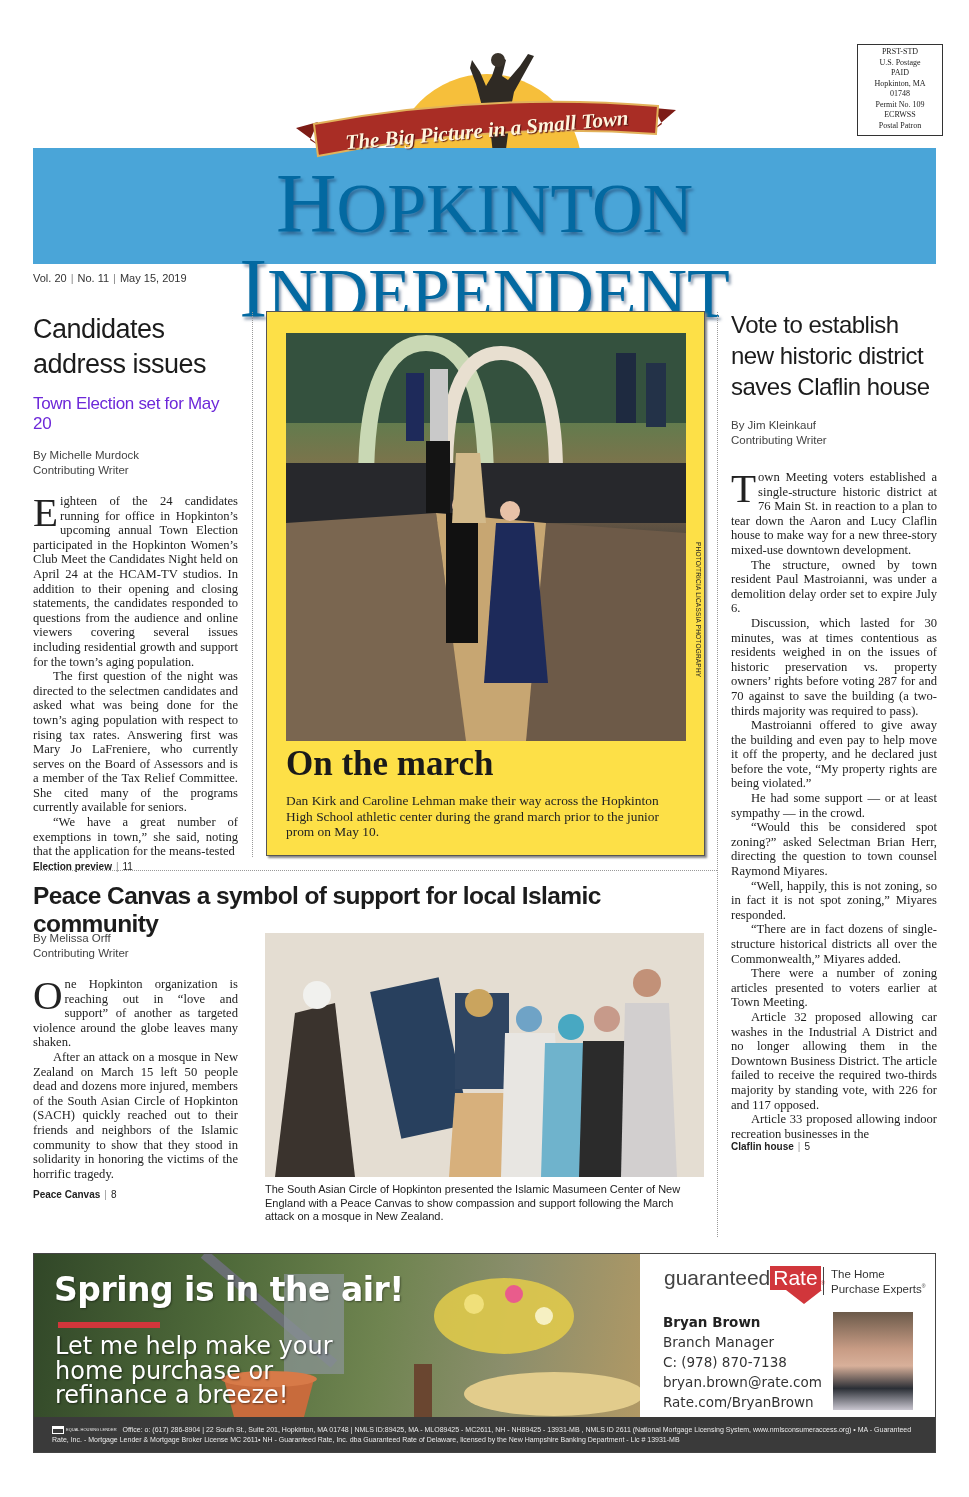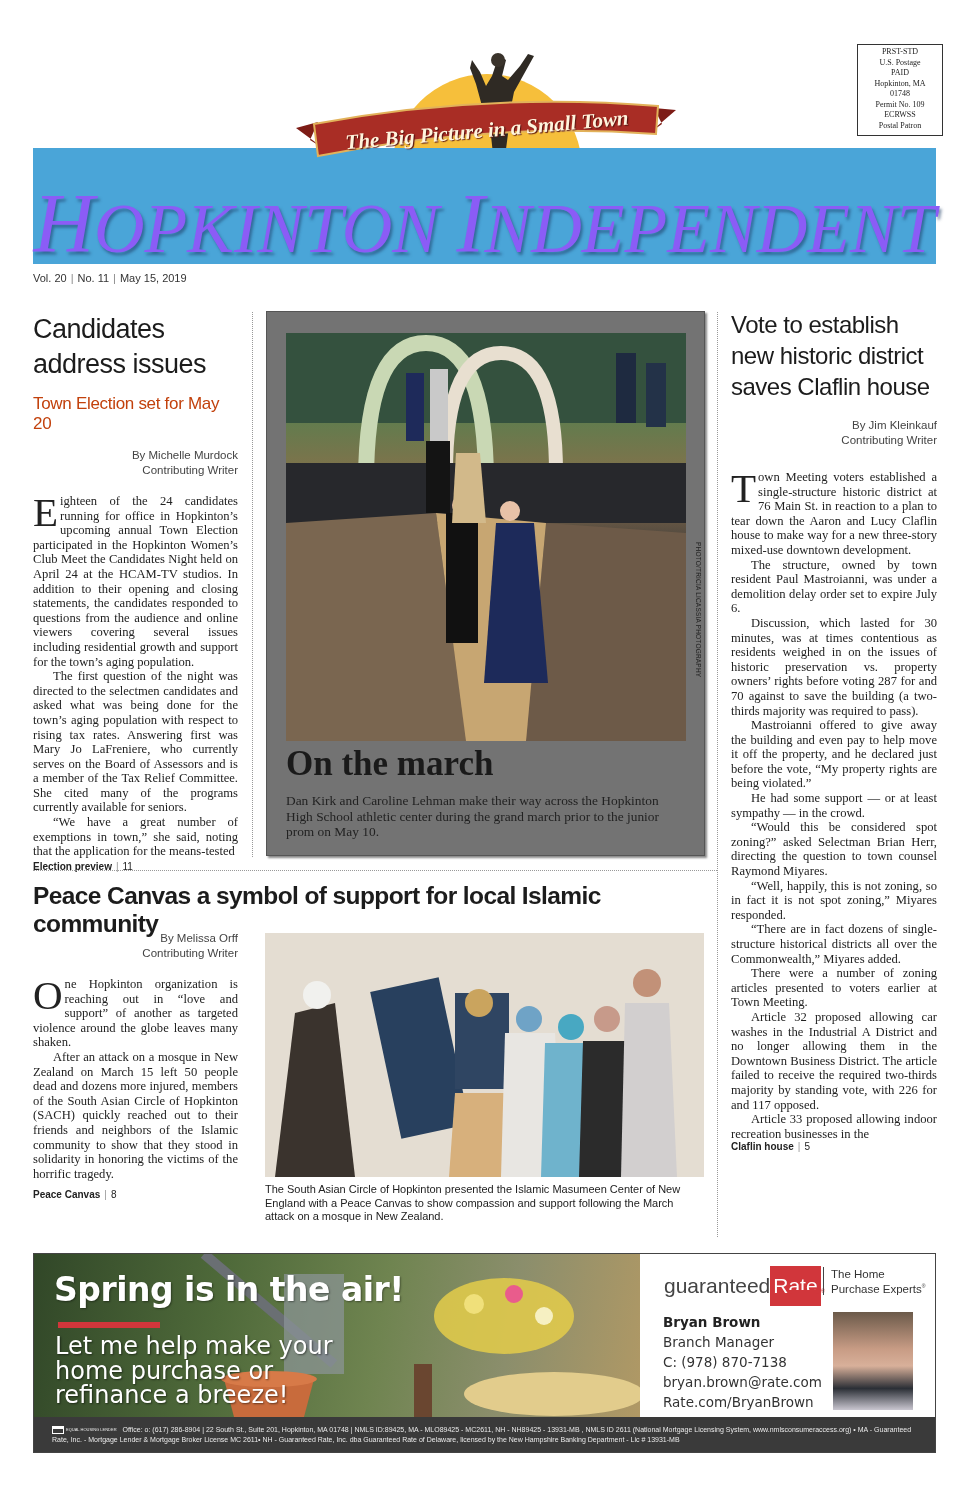--- a/index.html
+++ b/index.html
@@ -7,54 +7,54 @@
   body { position: relative; font-family: "Liberation Serif", serif; color: #222; }
 
   
   .sun { position: absolute; left: 392px; top: 74px; width: 190px; height: 190px; border-radius: 50%; background: #f6bf3b; }
   .statue { position: absolute; left: 442px; top: 46px; width: 110px; height: 120px; }
   .banner-blue { position: absolute; left: 33px; top: 148px; width: 903px; height: 116px; background: #4aa5d8; }
   .ribbon { position: absolute; left: 296px; top: 100px; width: 380px; height: 62px; }
   .ribbon-text { position: absolute; left: 312px; top: 118px; width: 350px; text-align: center;
     font-family: "Liberation Serif", serif; font-style: italic; font-weight: bold; font-size: 21px; color: #fff4dd;
     transform: rotate(-5deg); text-shadow: 1px 1px 1px #5a1410; }
-  .masthead-title { position: absolute; left: 33px; top: 184px; width: 903px; text-align: center;
-    font-family: "Liberation Serif", serif; font-size: 70px; letter-spacing: 0px; color: #8b5cf6;
-    text-shadow: 2px 3px 3px rgba(30,60,100,0.55); line-height: 80px; font-style: italic; }
+  .masthead-title { position: absolute; left: 33px; top: 164px; width: 903px; text-align: center;
+    font-family: "Liberation Serif", serif; font-size: 70px; letter-spacing: 0px; color: #0369a1;
+    text-shadow: 2px 3px 3px rgba(30,60,100,0.55); line-height: 80px; }
   .masthead-title .big { font-size: 84px; }
   .postage { position: absolute; left: 857px; top: 44px; width: 86px; height: 92px; border: 1px solid #333;
     font-family: "Liberation Serif", serif; font-size: 8px; line-height: 10.5px; text-align: center; padding-top: 2px; color: #222; }
 
   .issue-line { position: absolute; left: 33px; top: 272px; font-family: "Liberation Sans", sans-serif; font-size: 11px; color: #333; }
   .issue-line .sep { color: #888; margin: 0 4px; }
 
   
   .headline { font-family: "Liberation Sans", sans-serif; font-weight: normal; color: #1c1c1c; letter-spacing: -0.5px; }
-  .byline { font-family: "Liberation Sans", sans-serif; font-size: 11.5px; line-height: 15px; color: #444; text-align: right; }
+  .byline { font-family: "Liberation Sans", sans-serif; font-size: 11.5px; line-height: 15px; color: #444; }
   .body { font-family: "Liberation Serif", serif; font-size: 12.6px; line-height: 14.6px; text-align: justify; color: #222; }
   .body p { text-indent: 20px; }
   .body p.first { text-indent: 0; }
   .dropcap { float: left; font-size: 41px; line-height: 32px; margin: 2px 2px 0 0; font-family: "Liberation Serif", serif; }
   .jump { font-family: "Liberation Sans", sans-serif; font-weight: bold; font-size: 10px; text-align: left; color: #222; }
   .jump .sep { font-weight: normal; color: #999; margin: 0 4px; }
   .jump .pg { font-weight: normal; }
 
   
   .art-left { position: absolute; left: 33px; top: 312px; width: 205px; }
   .art-left .headline { font-size: 27px; line-height: 35px; }
-  .art-left .subhead { font-family: "Liberation Sans", sans-serif; font-size: 17px; color: #c2410c; margin-top: 12px; letter-spacing: -0.3px; }
+  .art-left .subhead { font-family: "Liberation Sans", sans-serif; font-size: 17px; color: #6d28d9; margin-top: 12px; letter-spacing: -0.3px; }
   .art-left .byline { margin-top: 14px; }
   .art-left .body { margin-top: 16px; }
   .art-left .jump { margin-top: 2px; }
 
   .vdots { position: absolute; border-left: 1px dotted #999; }
   .hdots { position: absolute; border-top: 1px dotted #999; }
 
   
-  .photo-box { position: absolute; left: 266px; top: 311px; width: 439px; height: 545px; border: 1px solid #555; box-shadow: 2px 2px 2px #888; background: #737373; }
+  .photo-box { position: absolute; left: 266px; top: 311px; width: 439px; height: 545px; border: 1px solid #555; box-shadow: 2px 2px 2px #888; background: #fde047; }
   .photo-prom { position: absolute; left: 19px; top: 21px; width: 400px; height: 408px; overflow: hidden;
     background: linear-gradient(180deg, #2c4a3a 0%, #5e7d4e 20%, #8a6f4a 38%, #3b3a3c 55%, #6a5844 70%, #8b6f52 100%); }
   .photo-credit { position: absolute; left: 421px; top: 230px; width: 14px; height: 200px; font-family: "Liberation Sans", sans-serif; font-size: 6.5px;
     writing-mode: vertical-rl; color: #222; letter-spacing: 0.2px; }
   .photo-title { position: absolute; left: 19px; top: 432px; font-family: "Liberation Serif", serif; font-weight: bold; font-size: 35px; color: #1a1a1a; }
   .photo-caption { position: absolute; left: 19px; top: 481px; width: 402px; font-family: "Liberation Serif", serif; font-size: 13.4px; line-height: 15.6px; color: #222; }
 
   
   .art-right { position: absolute; left: 731px; top: 309px; width: 206px; }
   .art-right .headline { font-size: 24px; line-height: 31px; }
@@ -73,21 +73,21 @@
 
   
   .ad { position: absolute; left: 33px; top: 1253px; width: 903px; height: 200px; border: 1px solid #444; overflow: hidden; background: #fff; }
   .ad-photo { position: absolute; left: 0; top: 0; width: 624px; height: 163px; overflow: hidden;
     background: linear-gradient(100deg, #314728 0%, #4f6a3a 30%, #6f8450 55%, #8b8e6c 75%, #b59a64 100%); }
   .ad-headline { position: absolute; left: 20px; top: 16px; font-family: "DejaVu Sans", sans-serif; font-weight: bold; font-size: 33px; color: #ffffff; letter-spacing: -0.5px; text-shadow: 1px 1px 2px rgba(0,0,0,0.4); }
   .ad-redbar { position: absolute; left: 24px; top: 68px; width: 102px; height: 6px; background: #d1363b; }
   .ad-sub { position: absolute; left: 21px; top: 80px; width: 280px; font-family: "DejaVu Sans", sans-serif; font-size: 24px; line-height: 24.5px; color: #ffffff; text-shadow: 1px 1px 2px rgba(0,0,0,0.5); }
   .ad-card { position: absolute; left: 606px; top: 0; width: 297px; height: 163px; background: #fff; }
   .gr-logo { position: absolute; left: 24px; top: 12px; font-family: "Liberation Sans", sans-serif; font-size: 21px; color: #444; }
-  .gr-rate { display: inline-block; background: #d1363b; color: #fff; padding: 8px 3px; position: relative; }
+  .gr-rate { display: inline-block; background: #d1363b; color: #fff; padding: 0 3px; position: relative; }
   .gr-rate::after { content: ""; position: absolute; left: 16px; top: 24px; border-left: 18px solid transparent; border-right: 18px solid transparent; border-top: 14px solid #d1363b; }
   .gr-divider { position: absolute; left: 183px; top: 13px; width: 1px; height: 28px; background: #444; }
   .gr-tag { position: absolute; left: 191px; top: 14px; font-family: "Liberation Sans", sans-serif; font-size: 11.5px; line-height: 12px; color: #333; }
   .agent { position: absolute; left: 23px; top: 58px; font-family: "DejaVu Sans", sans-serif; font-size: 13.5px; line-height: 20px; color: #333; }
   .agent .name { font-weight: bold; color: #222; }
   .headshot { position: absolute; left: 193px; top: 58px; width: 80px; height: 98px; background: linear-gradient(180deg, #6b5a4a 0%, #c89c85 38%, #d8b09a 55%, #2b2f36 78%, #c9c6d0 100%); }
   .ad-footer { position: absolute; left: 0; top: 163px; width: 903px; height: 37px; background: #3a3a3a; color: #eaeaea;
     font-family: "Liberation Sans", sans-serif; font-size: 7px; line-height: 10px; padding: 8px 14px 0 18px; }
   .ehl-icon { display: inline-block; width: 12px; height: 8px; border: 1.5px solid #fff; border-top-width: 3px; vertical-align: middle; margin-right: 2px; }
   .ehl-label { font-size: 4px; margin-right: 6px; vertical-align: middle; }

